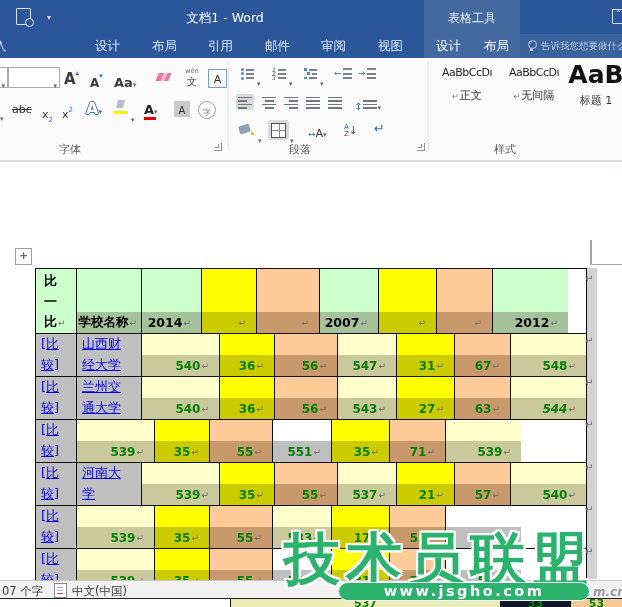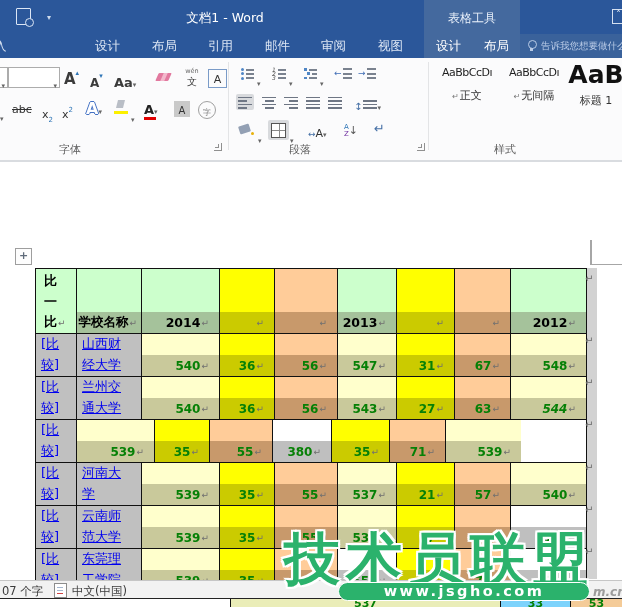--- a/index.html
+++ b/index.html
@@ -289,21 +289,21 @@
         <span>一</span>
         <span><span>比</span><span class="pil">↵</span></span>
       </div>
       <div class="tcell c-green" style="width:65px">
         <div class="lt"></div>
         <div class="band" style="padding-right:4px">
             <span class="htxt">学校名称</span>
             <span class="pil">↵</span>
           </div>
       </div>
-      <div class="tcell c-green" style="width:78px">
+      <div class="tcell c-green" style="width:60px">
         <div class="lt"></div>
         <div class="band">
             <span class="htxt">2014</span>
             <span class="pil">↵</span>
           </div>
       </div>
       <div class="tcell c-yellow" style="width:55px">
         <div class="lt"></div>
           <div class="band">
             <span class="pil">↵</span>
@@ -311,21 +311,21 @@
       </div>
       <div class="tcell c-peach" style="width:63px">
         <div class="lt"></div>
           <div class="band">
             <span class="pil">↵</span>
           </div>
       </div>
       <div class="tcell c-green" style="width:59px">
         <div class="lt"></div>
         <div class="band">
-            <span class="htxt">2013</span>
+            <span class="htxt">2007</span>
             <span class="pil">↵</span>
           </div>
       </div>
       <div class="tcell c-yellow" style="width:58px">
         <div class="lt"></div>
           <div class="band">
             <span class="pil">↵</span>
           </div>
       </div>
       <div class="tcell c-peach" style="width:56px">
@@ -483,21 +483,21 @@
         <div class="tcell c-peach" style="width: 63px;">
           <div class="lt"></div>
           <div class="band">
             <span class="num">55</span>
             <span class="pil">↵</span>
           </div>
         </div>
         <div class="tcell c-cream plain" style="width: 59px;">
           <div class="lt"></div>
           <div class="band">
-            <span class="num">380</span>
+            <span class="num">551</span>
             <span class="pil">↵</span>
           </div>
         </div>
         <div class="tcell c-yellow" style="width: 58px;">
           <div class="lt"></div>
           <div class="band">
             <span class="num">35</span>
             <span class="pil">↵</span>
           </div>
         </div>
@@ -573,24 +573,20 @@
             <span class="num">540</span>
             <span class="pil">↵</span>
           </div>
         </div>
       </div>
       <div class="trow">
         <div class="tcell linkcell" style="width: 40px;">
           <span class="lnk">[比</span>
           <span class="lnk">较]</span>
         </div>
-        <div class="tcell linkcell" style="width: 65px;">
-          <span class="lnk">云南师</span>
-          <span class="lnk">范大学</span>
-        </div>
         <div class="tcell c-cream" style="width: 78px;">
           <div class="lt"></div>
           <div class="band">
             <span class="num">539</span>
             <span class="pil">↵</span>
           </div>
         </div>
         <div class="tcell c-yellow" style="width: 55px;">
           <div class="lt"></div>
           <div class="band">
@@ -631,24 +627,20 @@
           <div class="band">
             <span class="num">550</span>
             <span class="pil">↵</span>
           </div>
         </div>
       </div>
       <div class="trow">
         <div class="tcell linkcell" style="width: 40px;">
           <span class="lnk">[比</span>
           <span class="lnk">较]</span>
-        </div>
-        <div class="tcell linkcell" style="width: 65px;">
-          <span class="lnk">东莞理</span>
-          <span class="lnk">工学院</span>
         </div>
         <div class="tcell c-cream" style="width: 78px;">
           <div class="lt"></div>
           <div class="band">
             <span class="num">539</span>
             <span class="pil">↵</span>
           </div>
         </div>
         <div class="tcell c-yellow" style="width: 55px;">
           <div class="lt"></div>
@@ -704,19 +696,19 @@
   </div>
 
 <div class="abs" id="status">
   <div class="abs stxt" style="left:2px">07 个字</div>
   <div class="abs proof"></div>
   <div class="abs stxt" style="left:72px">中文(中国)</div>
 </div>
 
 <div class="abs" id="frag">
   <div class="abs fcell" style="left:230px;width:270px;background:#EAEDB8">537</div>
-  <div class="abs fcell" style="left:500px;width:70px;background:#7dd3fc">33</div>
+  <div class="abs fcell" style="left:500px;width:70px;background:#0f172a">33</div>
   <div class="abs fcell" style="left:570px;width:52px;background:#F4CB98">53</div>
 </div>
 
 <div class="abs" id="wm1">技术员联盟</div>
 <div class="abs" id="wmpill">www.jsgho.com</div>
 <div class="abs" id="wmside">m.cn</div>
 
 </body></html>

